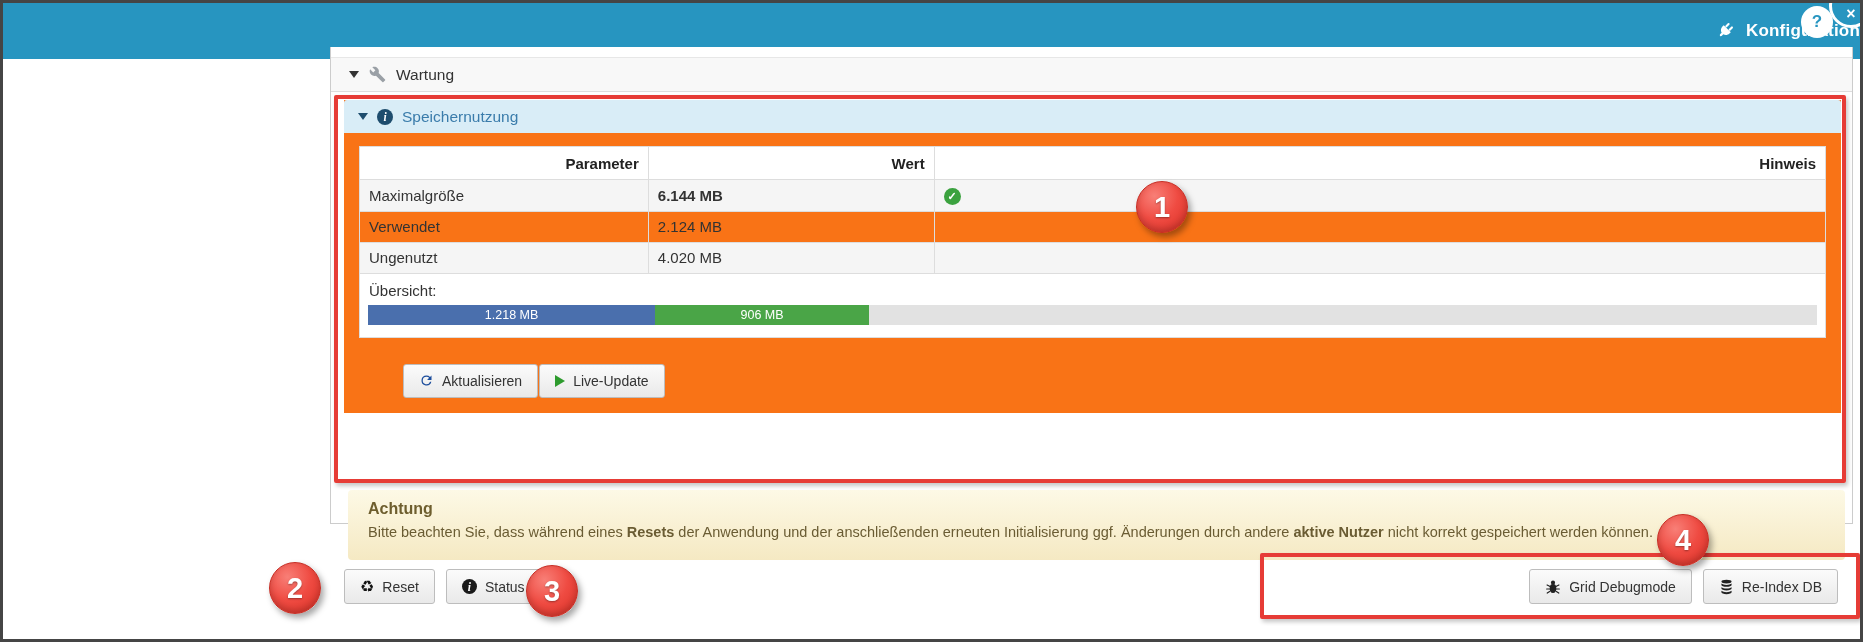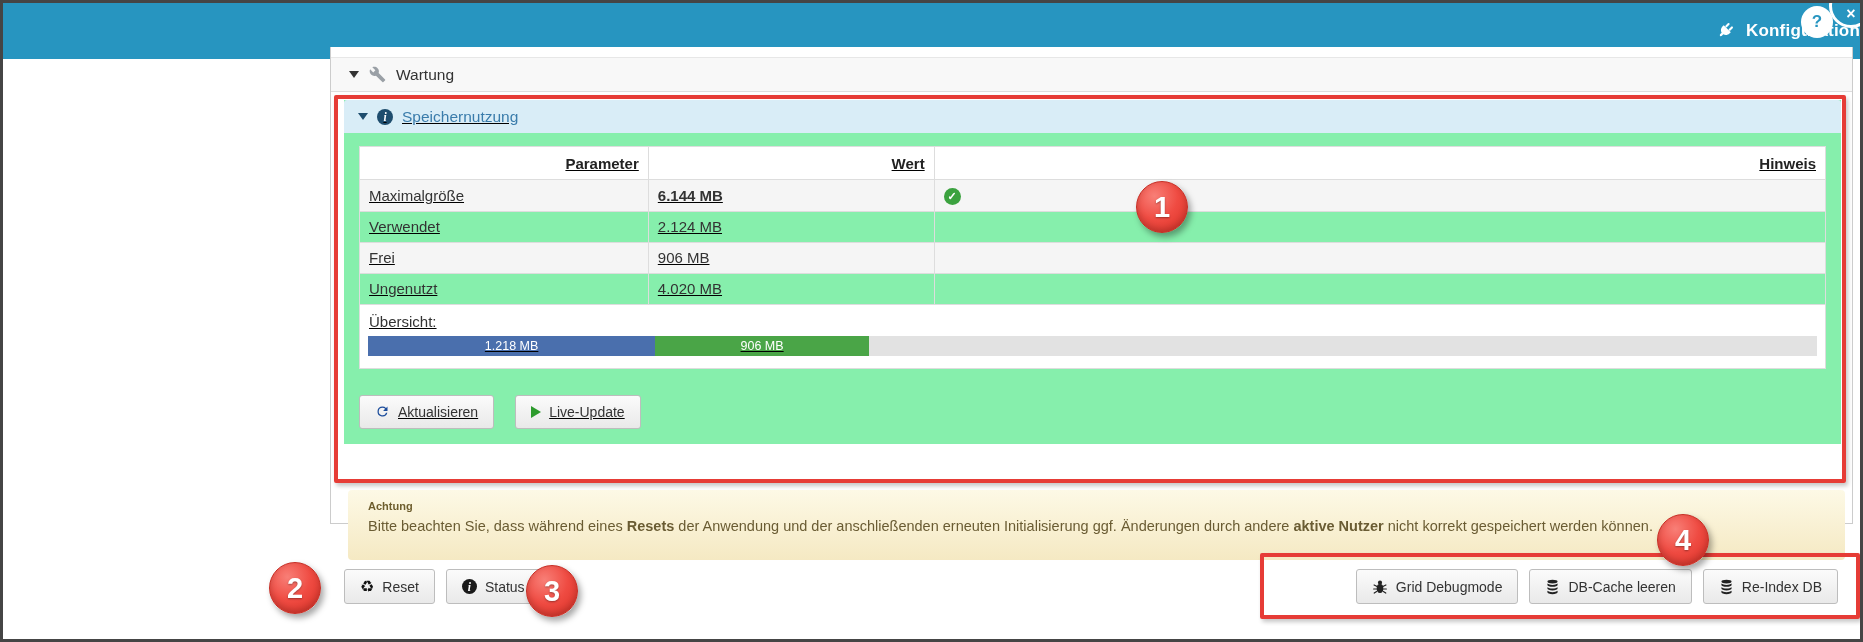--- a/index.html
+++ b/index.html
@@ -41,21 +41,21 @@
     position:absolute; left:0; right:0; top:10px; height:35px;
     background:#f8f8f8; border-top:1px solid #e7e7e7; border-bottom:1px solid #ddd;
     display:flex; align-items:center; padding-left:18px; gap:10px; cursor:pointer;
   }
   .caret { width:0; height:0; border-left:5.5px solid transparent; border-right:5.5px solid transparent; border-top:7px solid #333; }
   .caret.navy { border-top-color:#1e4d6e; }
   .wrench-icon svg { width:17px; height:17px; display:block; }
   .wartung-label { font-size:15.5px; color:#333; }
 
   
-  .speicher-panel { position:absolute; left:13px; top:53px; width:1497px; background:#86efac;text-decoration:underline; }
+  .speicher-panel { position:absolute; left:13px; top:53px; width:1497px; background:#f97316; }
   .speicher-header {
     height:33px; background:var(--panel-header-blue,#d9edf7); border-radius:3px 3px 0 0;
     display:flex; align-items:center; padding-left:14px; gap:9px; cursor:pointer;
   }
   .info-badge {
     width:16px; height:16px; border-radius:50%; background:#1e4d6e; color:#fff; flex:none;
     display:inline-flex; align-items:center; justify-content:center;
   }
   .info-badge::before { content:"i"; font-family:"Liberation Serif", serif; font-style:italic; font-weight:bold; font-size:11.5px; }
   .info-badge.black { background:#1a1a1a; width:15px; height:15px; }
@@ -72,39 +72,39 @@
   .mem-table tr.overview-row td { background:#fff !important; padding:8px 8px 12px; height:auto; }
   .overview-label { margin:0 0 6px 1px; font-size:15px; color:#333; }
   .mem-bar { height:20px; width:100%; background:var(--bar-track-gray,#e2e2e2); display:flex; overflow:hidden; }
   .bar-seg { height:100%; display:flex; align-items:center; justify-content:center; color:#fff; font-size:12.5px; }
   .check-icon {
     width:17px; height:17px; border-radius:50%; background:var(--success-green,#3ba23f);
     display:inline-flex; align-items:center; justify-content:center; vertical-align:middle;
   }
   .check-icon::before { content:"✓"; color:#fff; font-size:11px; font-weight:bold; }
 
-  .panel-actions { margin-top:26px; display:flex; gap:21px; }
+  .panel-actions { margin-top:26px; display:flex; gap:1px;margin-left:44px; }
 
   
   .btn {
     display:inline-flex; align-items:center; gap:8px; height:34px; padding:0 15px;
     background:linear-gradient(#fbfbfb,#e9e9e9); border:1px solid #bdbdbd; border-radius:3px;
     font-family:"Liberation Sans", sans-serif; font-size:14px; color:#333; cursor:pointer; white-space:nowrap;
   }
   .btn .icon svg { display:block; }
   .play-icon { width:0; height:0; border-top:6px solid transparent; border-bottom:6px solid transparent; border-left:10px solid #2d9b2d; }
   .recycle-icon { font-size:16px; color:#111; line-height:1; }
 
   
   .achtung {
     position:absolute; left:17px; top:443px; width:1497px; height:70px;
     background:linear-gradient(var(--warning-bg-top,#fdf9e6), var(--warning-bg-bottom,#f5e9c3));
     border-radius:4px; padding:10px 20px;
   }
-  .achtung-title { font-size:11px; font-weight:bold; color:#6e5e2e; margin-bottom:6px; }
+  .achtung-title { font-size:16px; font-weight:bold; color:#6e5e2e; margin-bottom:6px; }
   .achtung-text { font-size:14.5px; color:var(--warning-text,#6a5c33); }
 
   
   .footer-row { position:absolute; left:13px; right:14px; top:522px; display:flex; justify-content:space-between; }
   .footer-left, .footer-right { display:flex; gap:11px; }
   .footer-row .btn { height:35px; }
 
   
   .red-box {
     position:absolute; border:4px solid var(--annotation-red,#e63c36); border-radius:2px;
@@ -181,25 +181,20 @@
           </thead>
           <tbody>
             <tr>
               <td>Maximalgröße</td>
               <td class="num bold">6.144 MB</td>
               <td><span class="check-icon"></span></td>
             </tr>
             <tr>
               <td>Verwendet</td>
               <td class="num">2.124 MB</td>
-              <td></td>
-            </tr>
-            <tr>
-              <td>Frei</td>
-              <td class="num">906 MB</td>
               <td></td>
             </tr>
             <tr>
               <td>Ungenutzt</td>
               <td class="num">4.020 MB</td>
               <td></td>
             </tr>
             <tr class="overview-row">
               <td colspan="3">
                 <div class="overview-label">Übersicht:</div>
@@ -271,31 +266,20 @@
         </button>
         <button class="btn">
           <span class="icon">
             <svg width="15" height="16" viewBox="0 0 20 22" fill="#222">
                 <ellipse cx="10" cy="3.6" rx="7" ry="2.6"></ellipse>
                 <path d="M3 6.2c1.6 1.2 4 1.9 7 1.9s5.4-.7 7-1.9v2c0 1.4-3.1 2.6-7 2.6S3 9.6 3 8.2z"></path>
                 <path d="M3 11.2c1.6 1.2 4 1.9 7 1.9s5.4-.7 7-1.9v2c0 1.4-3.1 2.6-7 2.6S3 14.6 3 13.2z"></path>
                 <path d="M3 16.2c1.6 1.2 4 1.9 7 1.9s5.4-.7 7-1.9v2c0 1.4-3.1 2.6-7 2.6S3 19.6 3 18.2z"></path>
               </svg>
           </span>
-          <span>DB-Cache leeren</span>
-        </button>
-        <button class="btn">
-          <span class="icon">
-            <svg width="15" height="16" viewBox="0 0 20 22" fill="#222">
-                <ellipse cx="10" cy="3.6" rx="7" ry="2.6"></ellipse>
-                <path d="M3 6.2c1.6 1.2 4 1.9 7 1.9s5.4-.7 7-1.9v2c0 1.4-3.1 2.6-7 2.6S3 9.6 3 8.2z"></path>
-                <path d="M3 11.2c1.6 1.2 4 1.9 7 1.9s5.4-.7 7-1.9v2c0 1.4-3.1 2.6-7 2.6S3 14.6 3 13.2z"></path>
-                <path d="M3 16.2c1.6 1.2 4 1.9 7 1.9s5.4-.7 7-1.9v2c0 1.4-3.1 2.6-7 2.6S3 19.6 3 18.2z"></path>
-              </svg>
-          </span>
           <span>Re-Index DB</span>
         </button>
       </div>
     </div>
   </div>
 
   <div class="red-box" id="box1"></div>
   <div class="red-box" id="box2"></div>
   <div class="badge" id="badge1">1</div>
   <div class="badge" id="badge2">2</div>

